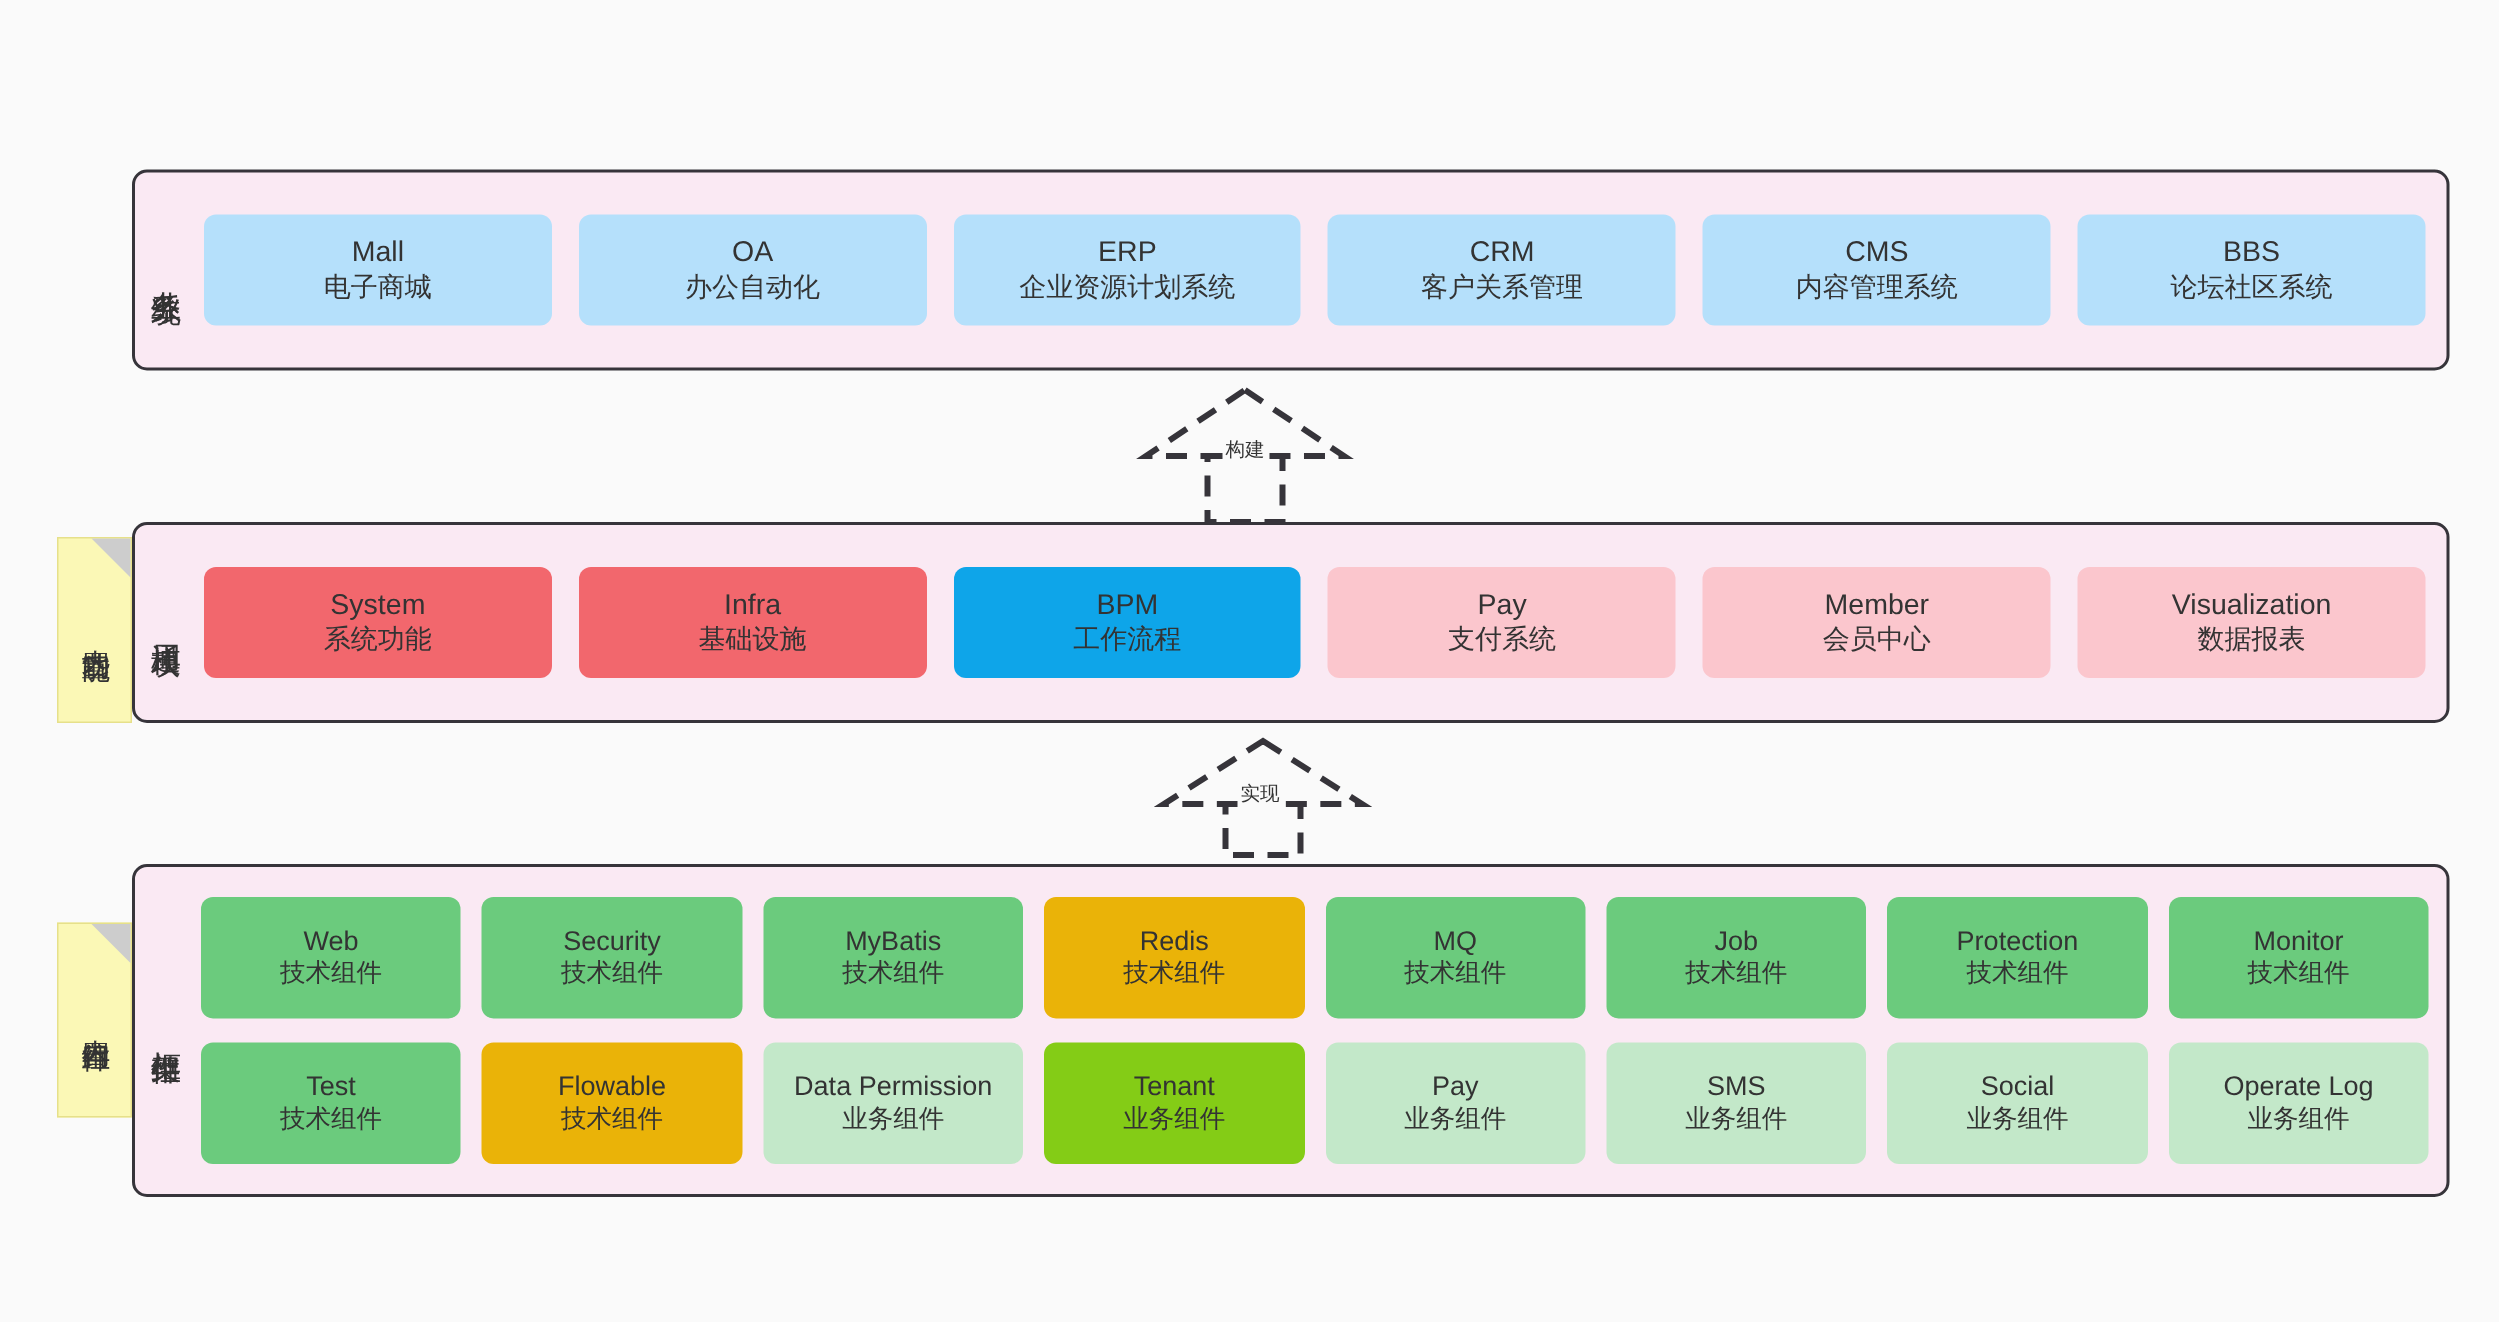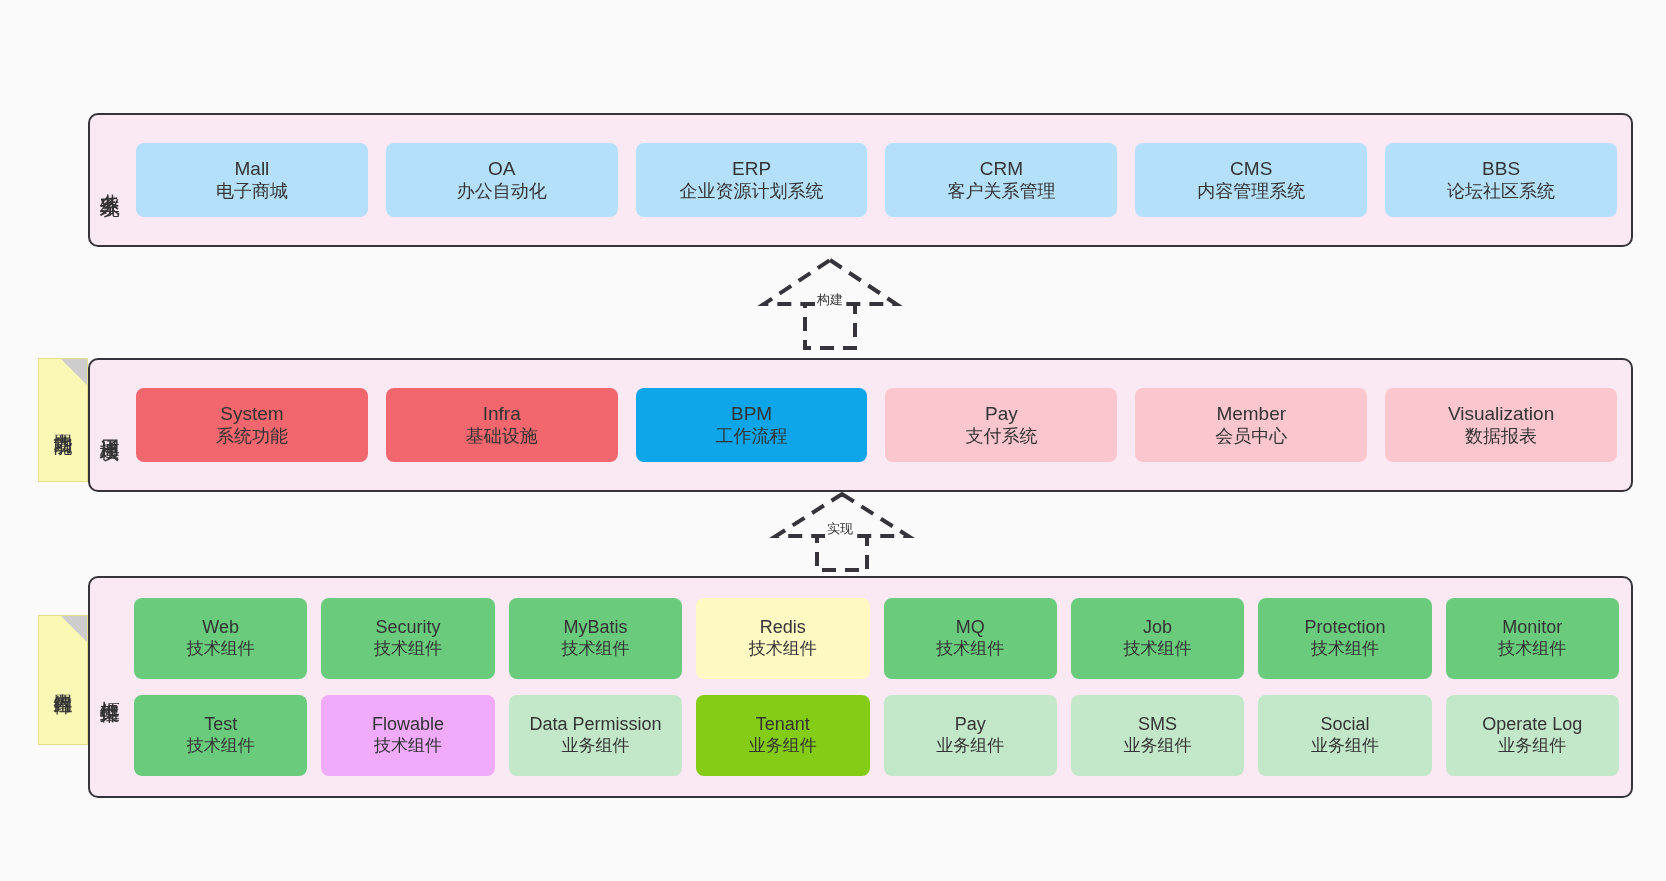--- a/index.html
+++ b/index.html
@@ -65,21 +65,21 @@
     color:#333333;
     box-sizing:border-box;
     padding:4px 6px;
     user-select:none;
   }
   .cell .t2{font-size:18px;}
 
   
   #layer-business{left:88px;top:113px;width:1545px;height:134px;}
   #layer-business .cell{height:74px;align-items:center;}
-  #layer-modules{left:88px;top:348px;width:1545px;height:134px;margin-top:10px;}
+  #layer-modules{left:88px;top:348px;width:1545px;height:134px;}
   #layer-modules .cell{height:74px;}
   #layer-framework{left:88px;top:576px;width:1545px;height:222px;}
   #layer-framework .cell{height:81px;}
   #layer-framework .cell{font-size:18px;}
   #layer-framework .cell .t2{font-size:17px;}
   #layer-framework .row{gap:14px;}
   #layer-framework .layer-body{gap:16px;padding:0 12px 0 4px;}
 
   
   .note{
@@ -221,21 +221,21 @@
           <span class="t2">技术组件</span>
         </div>
         <div class="cell" style="background:#6bcb7d">
           <span class="t1">Security</span>
           <span class="t2">技术组件</span>
         </div>
         <div class="cell" style="background:#6bcb7d">
           <span class="t1">MyBatis</span>
           <span class="t2">技术组件</span>
         </div>
-        <div class="cell" style="background:#fef9c3">
+        <div class="cell" style="background:#eab308">
           <span class="t1">Redis</span>
           <span class="t2">技术组件</span>
         </div>
         <div class="cell" style="background:#6bcb7d">
           <span class="t1">MQ</span>
           <span class="t2">技术组件</span>
         </div>
         <div class="cell" style="background:#6bcb7d">
           <span class="t1">Job</span>
           <span class="t2">技术组件</span>
@@ -247,21 +247,21 @@
         <div class="cell" style="background:#6bcb7d">
           <span class="t1">Monitor</span>
           <span class="t2">技术组件</span>
         </div>
       </div>
       <div class="row">
         <div class="cell" style="background:#6bcb7d">
           <span class="t1">Test</span>
           <span class="t2">技术组件</span>
         </div>
-        <div class="cell" style="background:#f0abfc">
+        <div class="cell" style="background:#eab308">
           <span class="t1">Flowable</span>
           <span class="t2">技术组件</span>
         </div>
         <div class="cell" style="background:#c3e8c9">
           <span class="t1">Data Permission</span>
           <span class="t2">业务组件</span>
         </div>
         <div class="cell" style="background:#84cc16">
           <span class="t1">Tenant</span>
           <span class="t2">业务组件</span>

